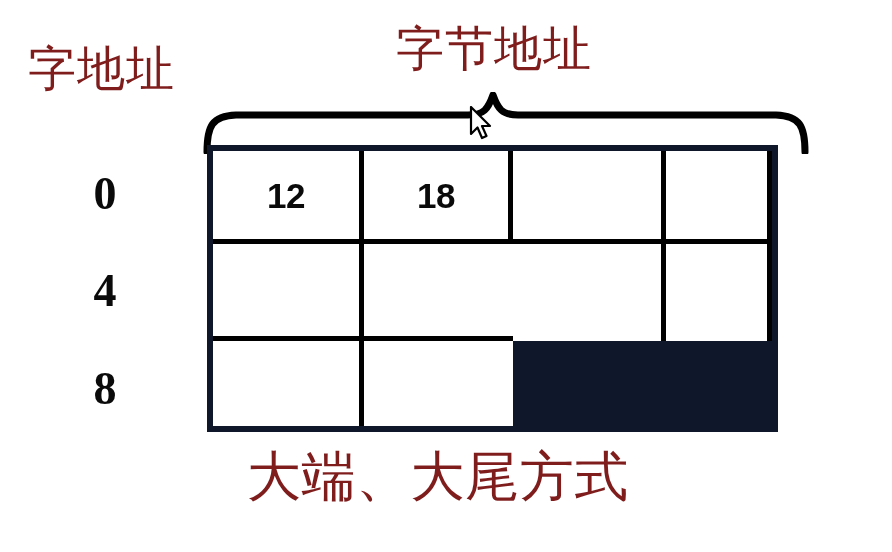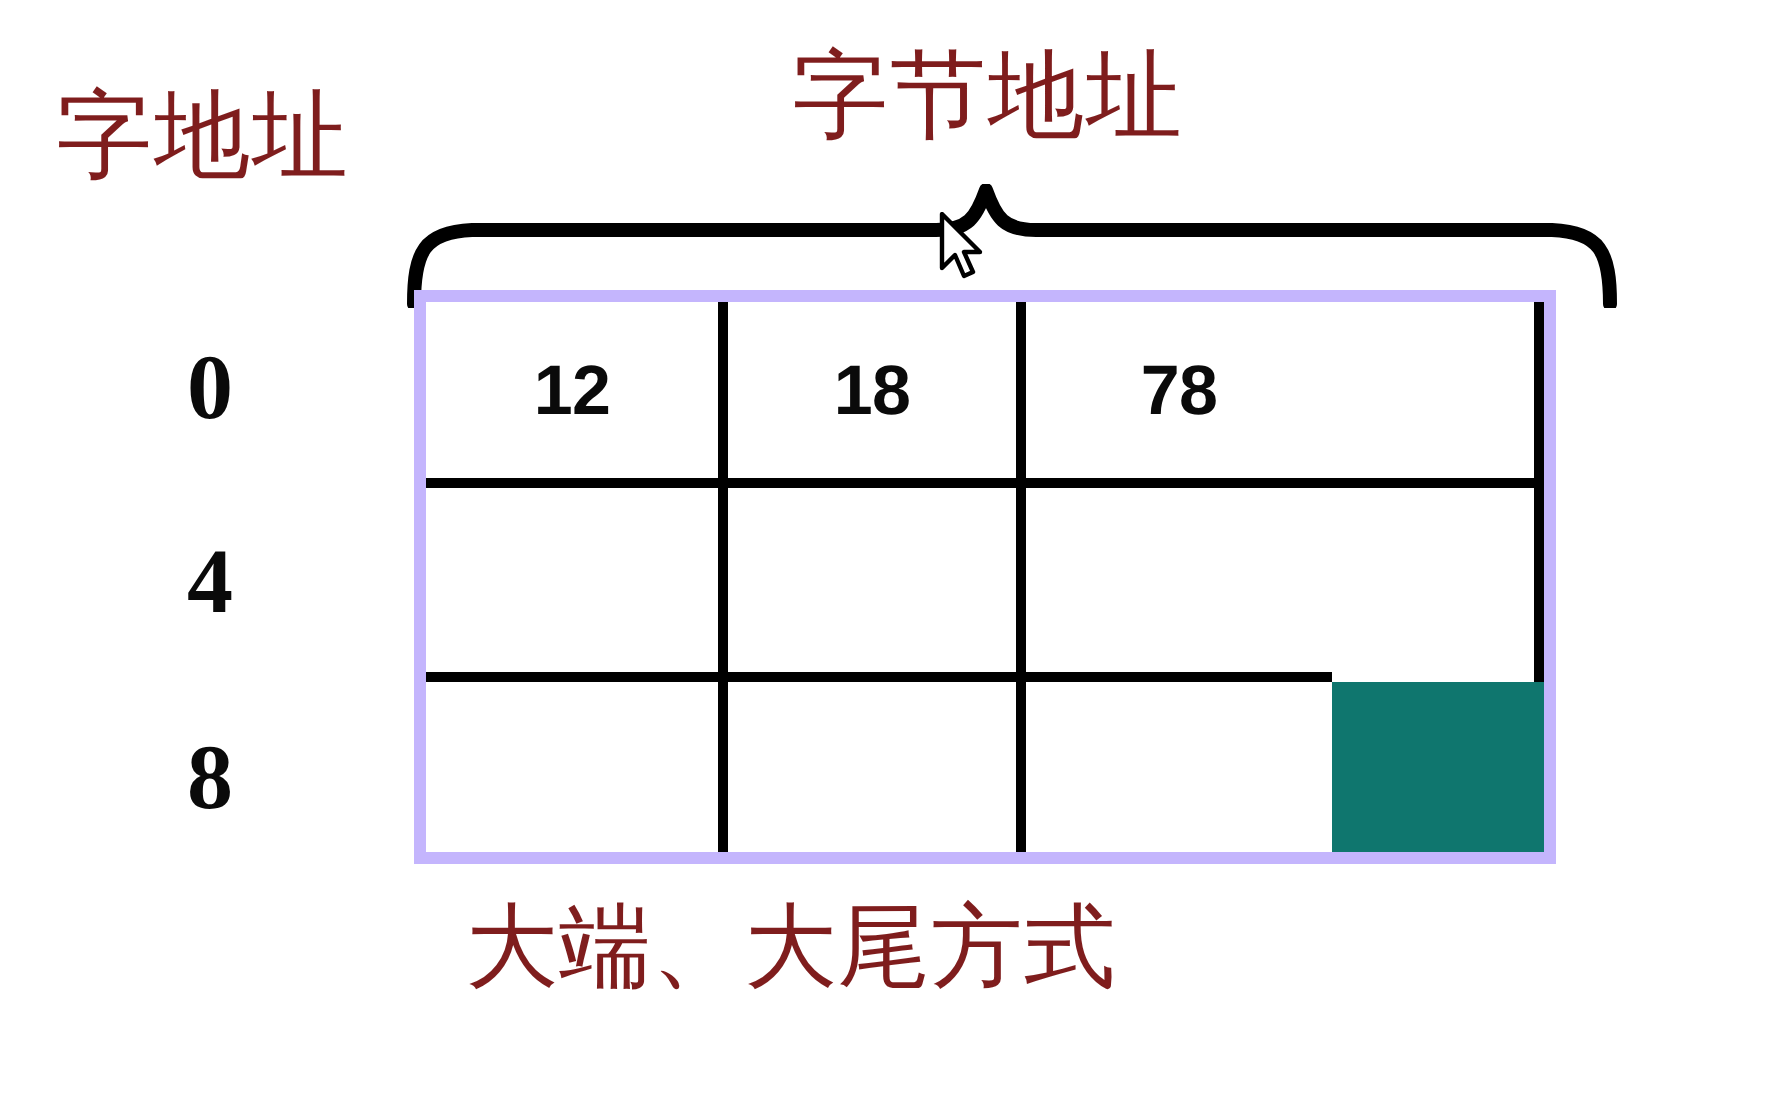--- a/index.html
+++ b/index.html
@@ -34,23 +34,23 @@
     left: 28px;
     top: 44px;
     font-size: 48px;
   }
   #byte-address-label {
     left: 396px;
     top: 24px;
     font-size: 48px;
   }
   #endian-caption {
-    left: 233px;
+    left: 247px;
     top: 450px;
-    font-size: 46px;
+    font-size: 54px;
     letter-spacing: 0.01em;
   }
 
   
   .row-addr {
     position: absolute;
     left: 78px;
     width: 54px;
     text-align: center;
     font-family: "Liberation Serif", "DejaVu Serif", serif;
@@ -64,22 +64,22 @@
   #row-addr-2 { top: 366px; }
 
   
   #memory-grid {
     position: absolute;
     left: 207px;
     top: 145px;
     width: 571px;
     height: 287px;
     box-sizing: border-box;
-    border: 6px solid #c4b5fd;
-    background: #0f766e;
+    border: 6px solid #0f172a;
+    background: #0f172a;
     display: grid;
     grid-template-columns: 151px 149px 153px 1fr;
     grid-template-rows: 93px 97px 1fr;
   }
   .mem-cell {
     box-sizing: border-box;
     border-right: 5px solid #000000;
     border-bottom: 5px solid #000000;
     display: flex;
     align-items: center;
@@ -141,23 +141,20 @@
   <div class="row-addr" id="row-addr-2">8</div>
 
   <div id="memory-grid">
 
     <div class="mem-cell">
       <span class="byte-value">12</span>
     </div>
     <div class="mem-cell">
       <span class="byte-value">18</span>
     </div>
-    <div class="mem-cell last-col">
-      <span class="byte-value">78</span>
-    </div>
 
     <div class="mem-cell">
       <span class="byte-value"></span>
     </div>
     <div class="mem-cell">
       <span class="byte-value"></span>
     </div>
     <div class="mem-cell">
       <span class="byte-value"></span>
     </div>

